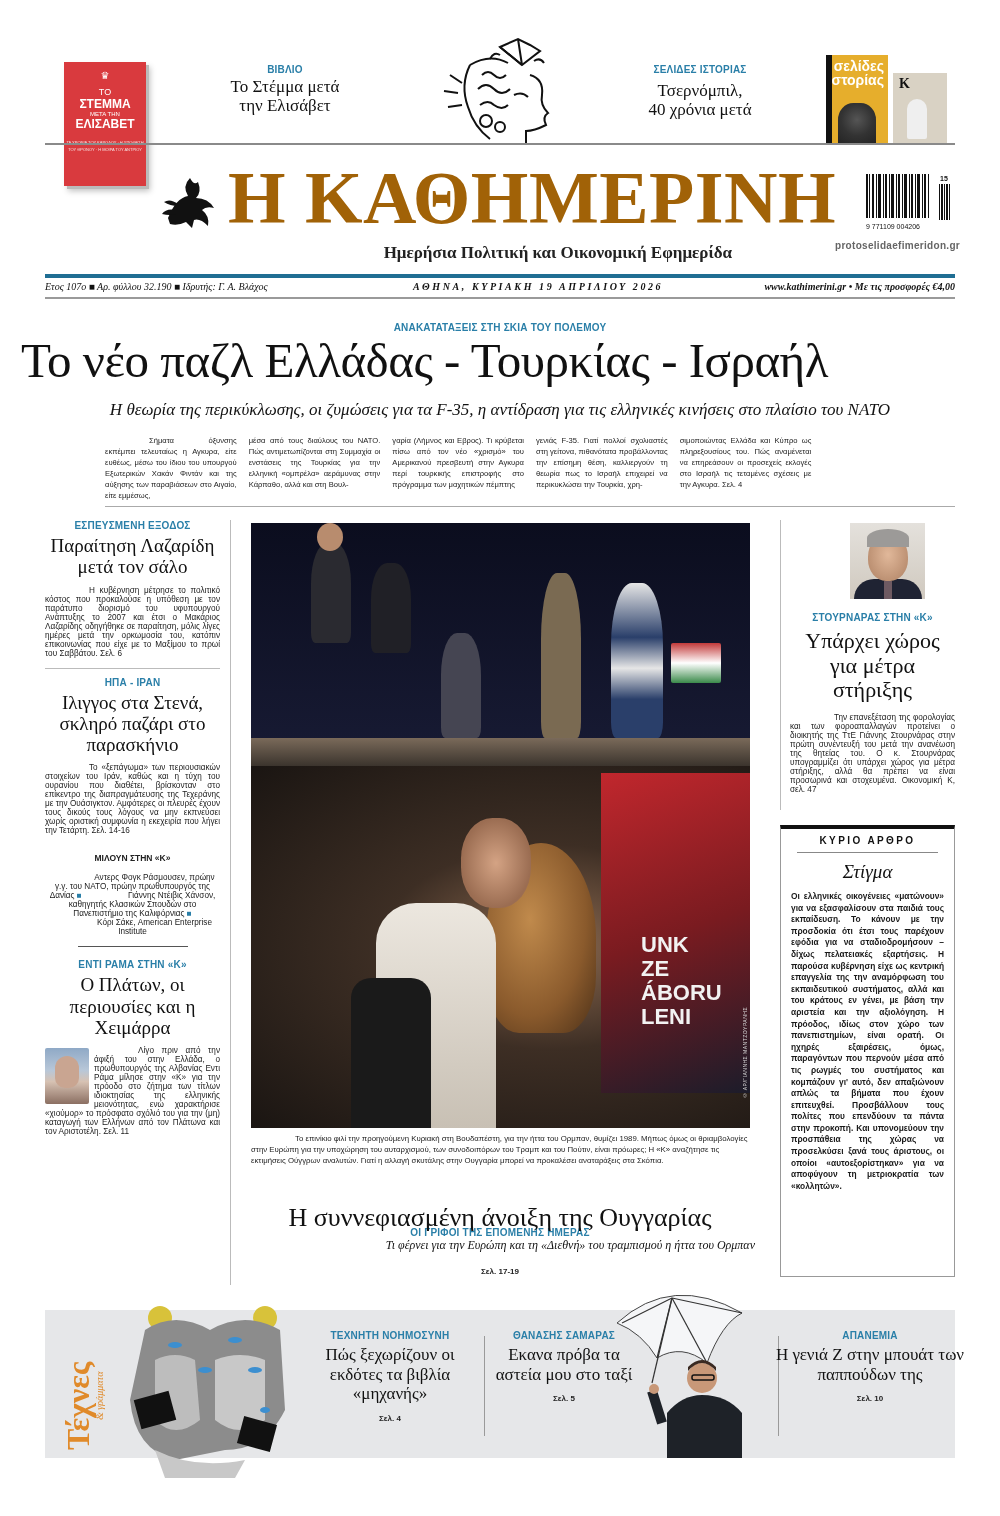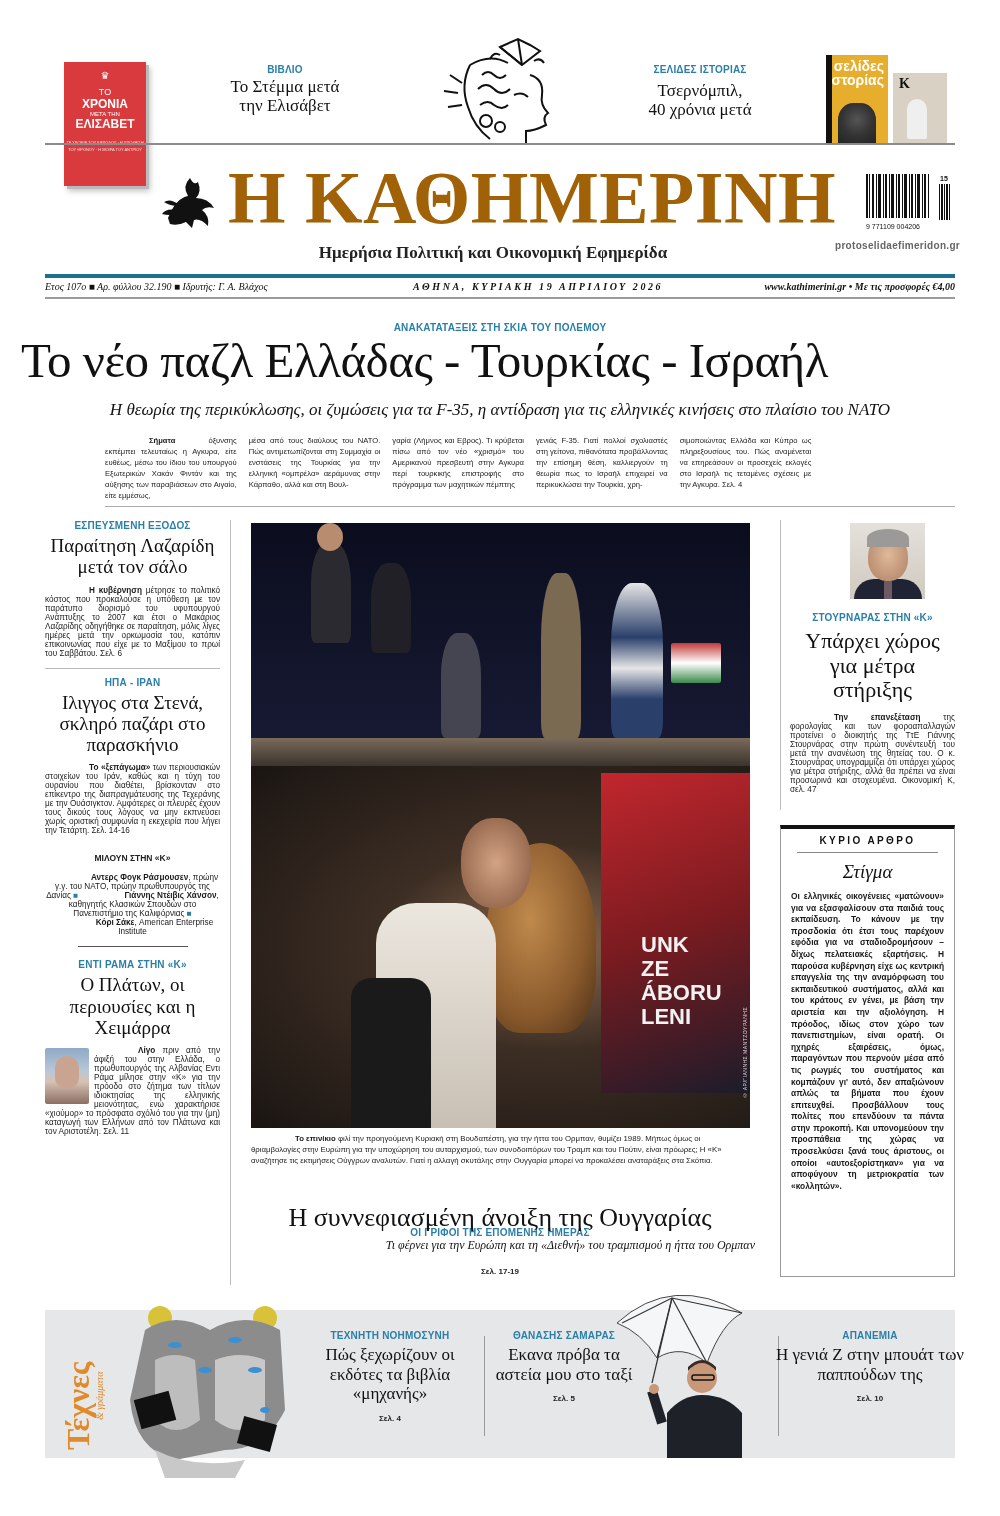--- a/index.html
+++ b/index.html
@@ -2,21 +2,21 @@
 <html><head>
 <meta charset="utf-8">
 <style>
   * { box-sizing: border-box; margin: 0; padding: 0; }
   html, body { width: 1000px; height: 1516px; background: #ffffff; overflow: hidden; }
   body { position: relative; font-family: "Liberation Serif", serif; color: #111; }
   .abs { position: absolute; }
   .kicker { font-family: "Liberation Sans", sans-serif; font-weight: bold; color: #2a7fa8; font-size: 10px; letter-spacing: 0.2px; text-align: center; }
   .serif-head { font-family: "Liberation Serif", serif; text-align: center; line-height: 1.12; color: #111; }
   .body-text { font-family: "Liberation Sans", sans-serif; font-size: 8.2px; line-height: 9px; text-align: justify; color: #1a1a1a; }
-  .body-text b { font-weight: bold; padding-left: 44px; }
+  .body-text b { font-weight: normal; padding-left: 44px; }
   .sel { font-family: "Liberation Sans", sans-serif; font-weight: bold; font-size: 8px; text-align: center; color: #222; }
 
   
   .book { left: 64px; top: 62px; width: 82px; height: 124px; background: #d93a3e; box-shadow: 3px 3px 0 #bbb, 4px 5px 6px rgba(0,0,0,0.25); color: #fff; font-family: "Liberation Sans", sans-serif; text-align: center; }
   .book .crown { font-size: 10px; margin-top: 8px; }
   .book .t1 { font-size: 9px; margin-top: 6px; }
   .book .t2 { font-size: 12px; font-weight: bold; }
   .book .t3 { font-size: 6px; }
   .book .t4 { font-size: 12px; font-weight: bold; }
   .book .t5 { font-size: 4px; margin-top: 8px; line-height: 7px; opacity: 0.85; }
@@ -26,21 +26,21 @@
   .mag .mt { color: #fff; font-family: "Liberation Sans", sans-serif; font-weight: bold; font-size: 14px; text-align: right; padding: 4px 4px 0 0; line-height: 14px; }
   .mag .blk { position: absolute; left: 0; top: 0; width: 6px; height: 90px; background: #111; }
   .mag .photo { position: absolute; left: 12px; top: 48px; width: 38px; height: 42px; background: radial-gradient(circle at 50% 40%, #555 0%, #333 50%, #222 100%); border-radius: 40% 40% 0 0; }
   .mag2 { left: 893px; top: 73px; width: 54px; height: 72px; background: #d9d2c4; }
   .mag2 .k { font-family: "Liberation Serif", serif; font-size: 14px; font-weight: bold; padding: 3px 0 0 6px; }
   .mag2 .fig { position: absolute; left: 14px; top: 26px; width: 20px; height: 40px; background: #efefef; border-radius: 10px 10px 2px 2px; }
 
   
   .owl { left: 158px; top: 168px; width: 64px; height: 64px; }
   .mast-title { left: 228px; top: 158px; font-family: "Liberation Serif", serif; font-size: 74px; font-weight: bold; letter-spacing: 0.5px; color: #a16207; line-height: 80px; }
-  .mast-sub { left: 243px; top: 243px; width: 500px; text-align: center; font-family: "Liberation Serif", serif; font-size: 17px; font-weight: bold; color: #222; }
+  .mast-sub { left: 232px; top: 243px; width: 500px; text-align: right; font-family: "Liberation Serif", serif; font-size: 17px; font-weight: bold; color: #222; }
   .barcode { left: 866px; top: 172px; width: 90px; height: 60px; }
   .proto { left: 810px; top: 240px; width: 150px; text-align: right; font-family: "Liberation Sans", sans-serif; font-weight: bold; font-size: 10px; color: #666; letter-spacing: 0.3px; }
 
   .blue-rule { left: 45px; top: 274px; width: 910px; height: 4px; background: #1f6e93; }
   .dateline { left: 45px; top: 281px; width: 910px; height: 14px; font-size: 10px; font-style: italic; }
   .dateline .l { position: absolute; left: 0; top: 0; }
   .dateline .c { position: absolute; left: 368px; top: 0; font-weight: bold; letter-spacing: 2.6px; font-size: 10px; }
   .dateline .r { position: absolute; right: 0; top: 0; font-weight: bold; }
   .gray-rule { left: 45px; top: 297px; width: 910px; height: 2px; background: #9a9a9a; }
 
@@ -109,21 +109,21 @@
   .band-item .head { font-size: 17px; margin: 4px 0 10px; line-height: 1.15; }
   .band-sep { width: 1px; height: 100px; background: #9a9a9a; }
   .umbrella-man { left: 612px; top: 1283px; width: 150px; height: 175px; }
 </style>
 </head>
 <body>
 
 <div class="abs book">
   <div class="crown">♛</div>
   <div class="t1">ΤΟ</div>
-  <div class="t2">ΧΡΟΝΙΑ</div>
+  <div class="t2">ΣΤΕΜΜΑ</div>
   <div class="t3">ΜΕΤΑ ΤΗΝ</div>
   <div class="t4">ΕΛΙΣΑΒΕΤ</div>
   <div class="t5">ΤΑ ΧΡΟΝΙΑ ΤΟΥ ΚΑΡΟΛΟΥ · Η ΥΠΟΘΕΣΗ ΤΟΥ ΘΡΟΝΟΥ · Η ΜΟΙΡΑ ΤΟΥ ΑΝΤΡΙΟΥ</div>
 </div>
 
 <div class="abs" style="left:200px; top:64px; width:170px;">
   <div class="kicker">ΒΙΒΛΙΟ</div>
   <div class="serif-head" style="font-size:17px; margin-top:2px;">Το Στέμμα μετά</div>
   <div class="serif-head" style="font-size:17px;">την Ελισάβετ</div>
 </div>

